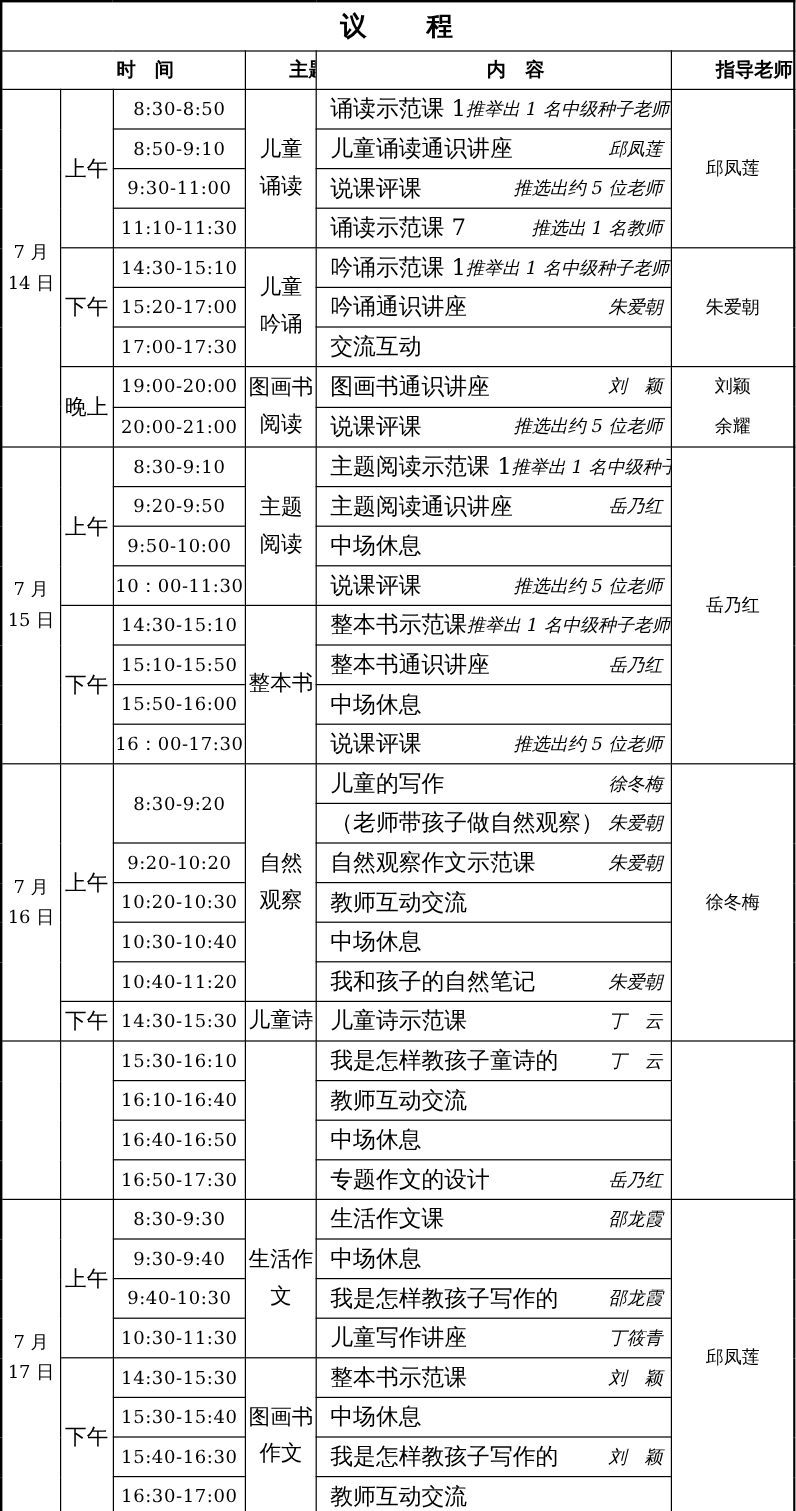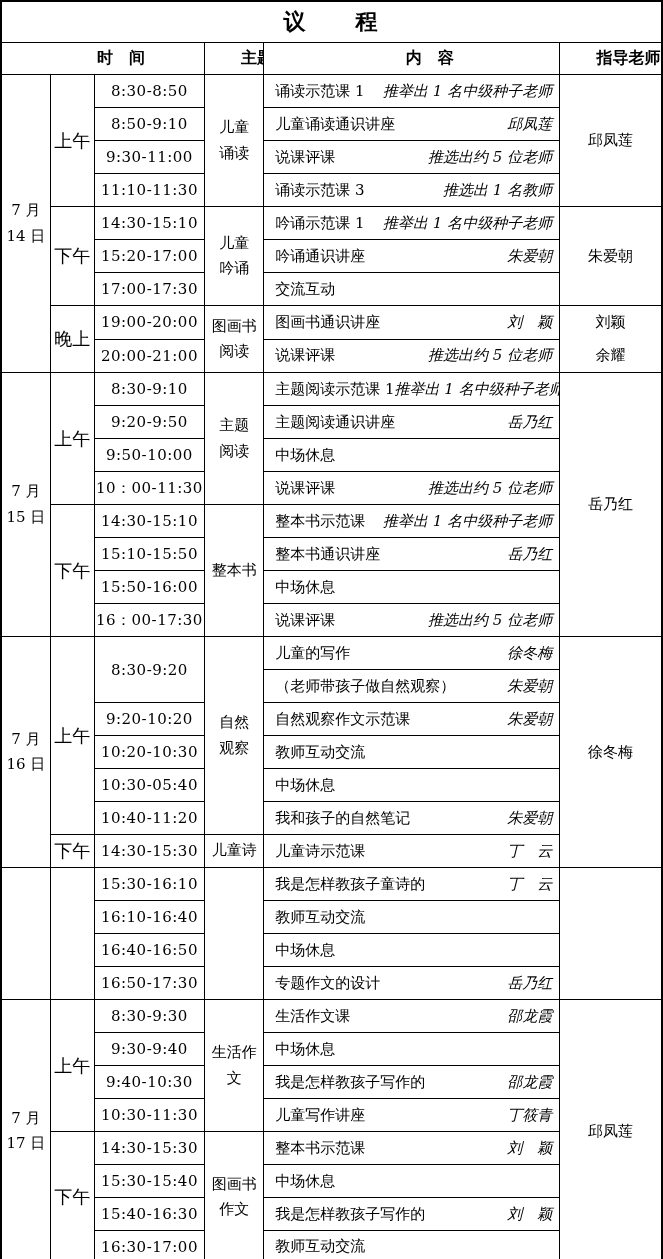--- a/index.html
+++ b/index.html
@@ -33,31 +33,31 @@
     height:31px;
     font-weight:bold;
     font-size:16px;
     font-family:"Liberation Sans","DejaVu Sans",sans-serif;
     white-space:pre;
     padding-left:36px;
   }
   td.d{white-space:pre-line;line-height:1.7;font-size:15px;}
   td.p{font-size:18px;}
   td.t{font-size:15px;letter-spacing:0.5px;margin-left:33px;}
-  td.tp{white-space:pre-line;line-height:1.7;font-size:15px;}
+  td.tp{white-space:pre-line;line-height:1.7;font-size:18px;}
   td.te{white-space:pre-line;line-height:2.2;font-size:15px;}
   td.c{padding:0;}
   .cw{
     display:flex;
     justify-content:space-between;
     align-items:center;
     padding:0 7px 0 11px;
     width:auto;
   }
-  .cm{text-align:left;white-space:nowrap;font-size:15px;}
+  .cm{text-align:left;white-space:nowrap;font-size:19px;}
   .cn{
     text-align:center;
     white-space:nowrap;
     font-size:15px;
     font-style:italic;
     font-family:"DejaVu Serif","Liberation Serif",serif;
   }
 </style>
 </head>
 <body>
@@ -114,21 +114,21 @@
           <div class="cw">
             <span class="cm">说课评课</span>
             <span class="cn">推选出约 5 位老师</span>
           </div>
         </td>
   </tr>
   <tr class="br">
     <td class="t">11:10-11:30</td>
     <td class="c">
           <div class="cw">
-            <span class="cm">诵读示范课 3</span>
+            <span class="cm">诵读示范课 7</span>
             <span class="cn">推选出 1 名教师</span>
           </div>
         </td>
   </tr>
   <tr class="br">
     <td class="p" rowspan="3">下午</td>
     <td class="t">14:30-15:10</td>
     <td class="tp" rowspan="3">儿童
 吟诵</td>
     <td class="c">
@@ -297,21 +297,21 @@
   <tr class="br">
     <td class="t">10:20-10:30</td>
     <td class="c">
           <div class="cw">
             <span class="cm">教师互动交流</span>
             <span class="cn"></span>
           </div>
         </td>
   </tr>
   <tr class="br">
-    <td class="t">10:30-05:40</td>
+    <td class="t">10:30-10:40</td>
     <td class="c">
           <div class="cw">
             <span class="cm">中场休息</span>
             <span class="cn"></span>
           </div>
         </td>
   </tr>
   <tr class="br">
     <td class="t">10:40-11:20</td>
     <td class="c">

